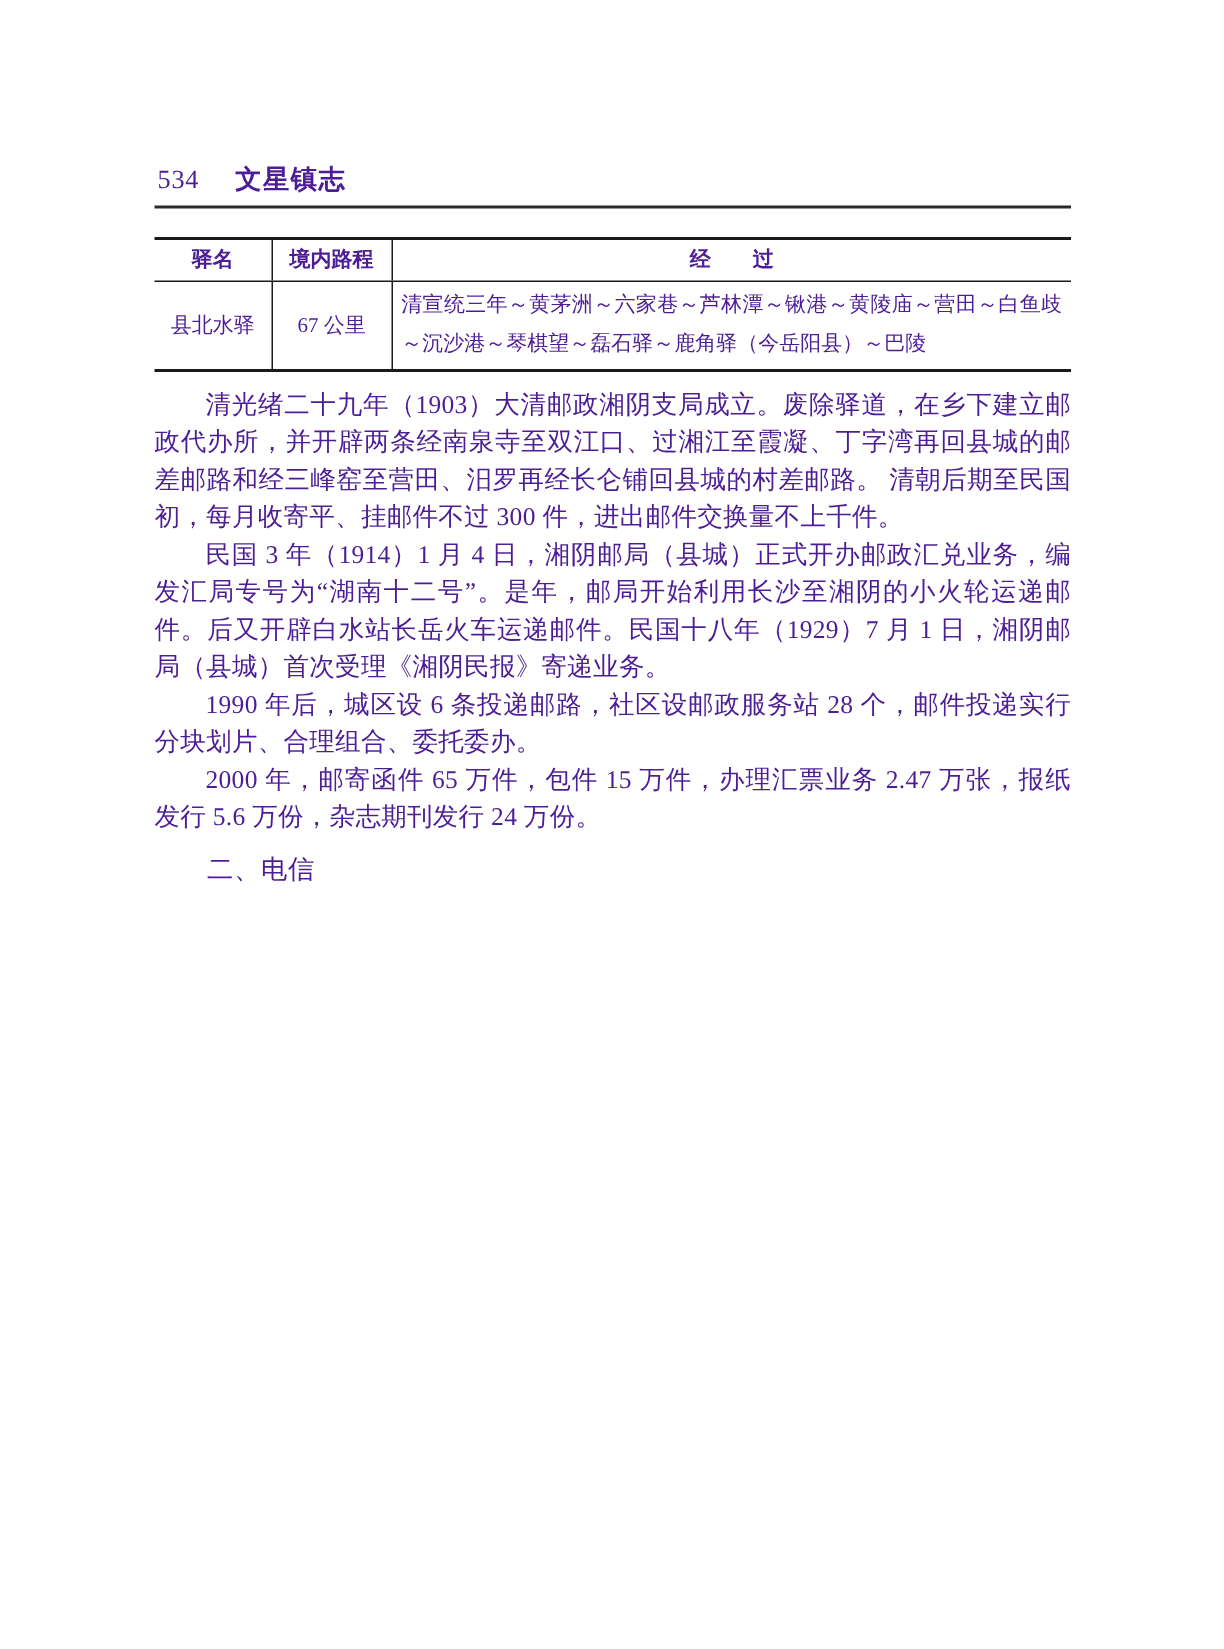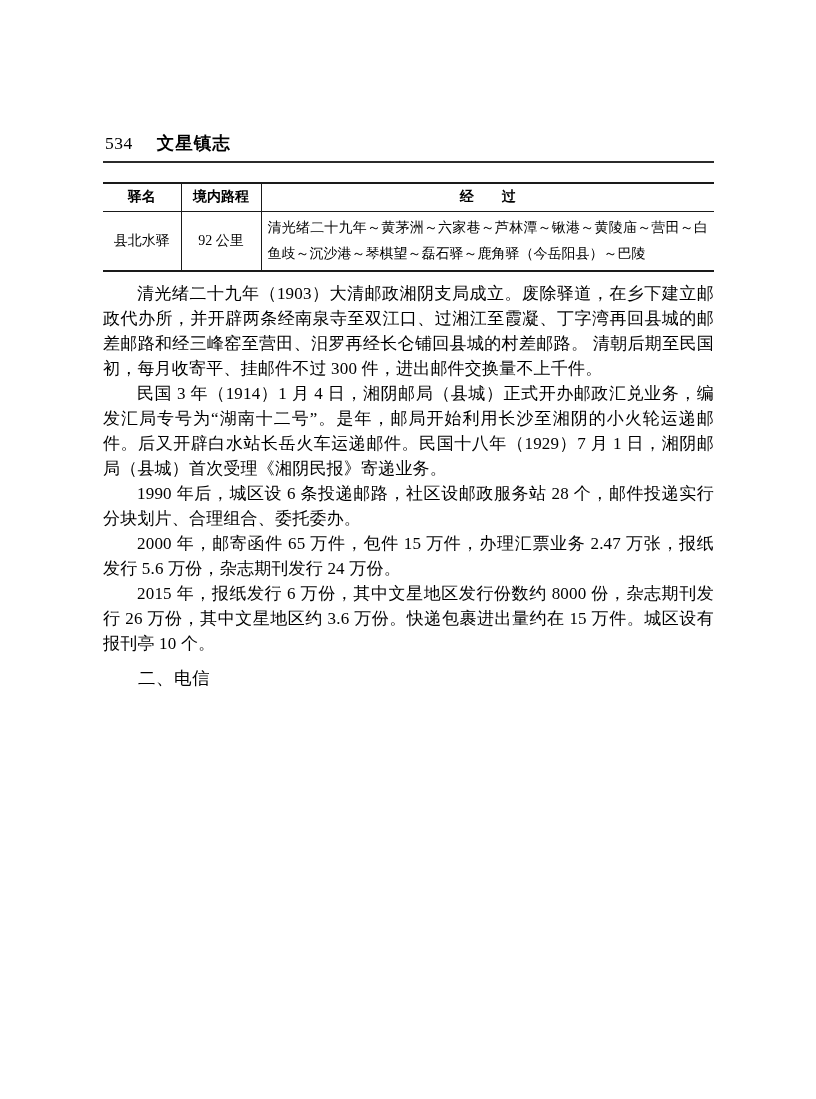--- a/index.html
+++ b/index.html
@@ -7,40 +7,40 @@
     background: #e8e8e8;
     font-family: "Liberation Serif", "DejaVu Serif", serif;
   }
   .page {
     position: relative;
     width: 816px;
     height: 1099px;
     background: #ffffff;
     margin: 0 auto;
     overflow: hidden;
-    color: #000000;
+    color: #4c1d95;
   }
   .content {
     position: absolute;
     left: 103px;
     top: 107px;
     width: 611px;
   }
 
   
   .page-header {
     display: flex;
     align-items: baseline;
     gap: 24px;
     font-size: 17.5px;
     padding: 0 0 6px 2px;
     border-bottom: 2px solid #2b2b2b;
   }
   .page-num { letter-spacing: 0.5px; }
-  .book-title { font-weight: bold; letter-spacing: 1px; margin-top: 24px; }
+  .book-title { font-weight: bold; letter-spacing: 1px; }
 
   
   table.route-table {
     width: 100%;
     border-collapse: collapse;
     margin-top: 19px;
     border-top: 2px solid #1a1a1a;
     border-bottom: 2px solid #1a1a1a;
     font-size: 14px;
   }
@@ -106,31 +106,30 @@
       <thead>
         <tr>
           <th>驿名</th>
           <th>境内路程</th>
           <th>经　　过</th>
         </tr>
       </thead>
       <tbody>
         <tr>
           <td class="c-center">县北水驿</td>
-          <td class="c-center">92 公里</td>
-          <td class="route">清光绪二十九年～黄茅洲～六家巷～芦林潭～锹港～黄陵庙～营田～白鱼歧～沉沙港～琴棋望～磊石驿～鹿角驿（今岳阳县）～巴陵</td>
+          <td class="c-center">67 公里</td>
+          <td class="route">清宣统三年～黄茅洲～六家巷～芦林潭～锹港～黄陵庙～营田～白鱼歧～沉沙港～琴棋望～磊石驿～鹿角驿（今岳阳县）～巴陵</td>
         </tr>
       </tbody>
     </table>
 
     <section class="body-text">
       <p>清光绪二十九年（1903）大清邮政湘阴支局成立。废除驿道，在乡下建立邮政代办所，并开辟两条经南泉寺至双江口、过湘江至霞凝、丁字湾再回县城的邮差邮路和经三峰窑至营田、汨罗再经长仑铺回县城的村差邮路。 清朝后期至民国初，每月收寄平、挂邮件不过 300 件，进出邮件交换量不上千件。</p>
       <p>民国 3 年（1914）1 月 4 日，湘阴邮局（县城）正式开办邮政汇兑业务，编发汇局专号为“湖南十二号”。是年，邮局开始利用长沙至湘阴的小火轮运递邮件。后又开辟白水站长岳火车运递邮件。民国十八年（1929）7 月 1 日，湘阴邮局（县城）首次受理《湘阴民报》寄递业务。</p>
       <p>1990 年后，城区设 6 条投递邮路，社区设邮政服务站 28 个，邮件投递实行分块划片、合理组合、委托委办。</p>
       <p>2000 年，邮寄函件 65 万件，包件 15 万件，办理汇票业务 2.47 万张，报纸发行 5.6 万份，杂志期刊发行 24 万份。</p>
-      <p>2015 年，报纸发行 6 万份，其中文星地区发行份数约 8000 份，杂志期刊发行 26 万份，其中文星地区约 3.6 万份。快递包裹进出量约在 15 万件。城区设有报刊亭 10 个。</p>
 
       <h3 class="section-heading">二、电信</h3>
 
     </section>
 
   </div>
 </div>
 
 </body></html>

